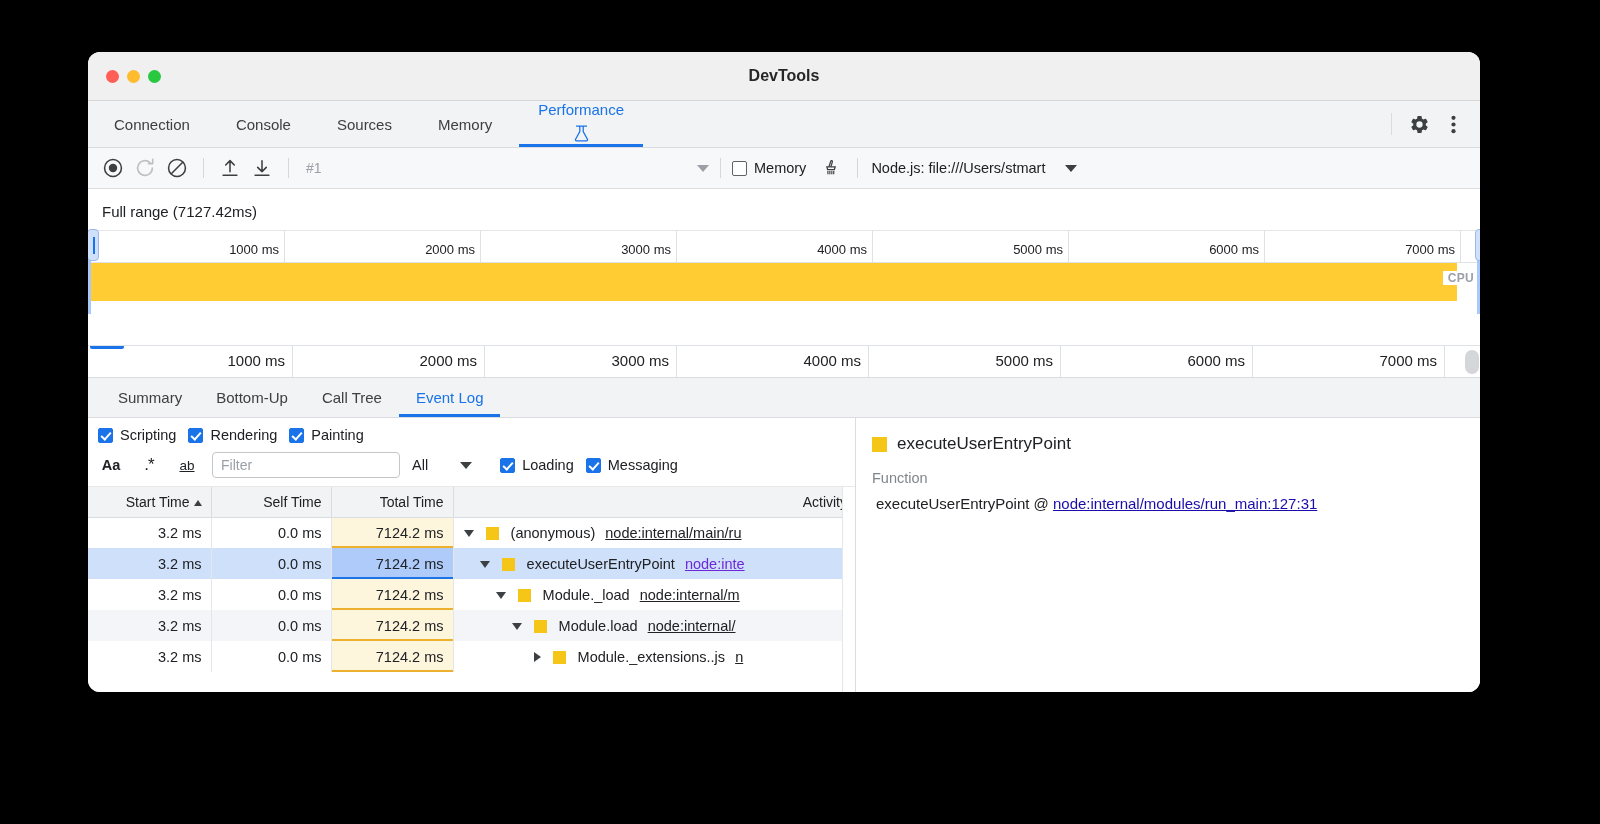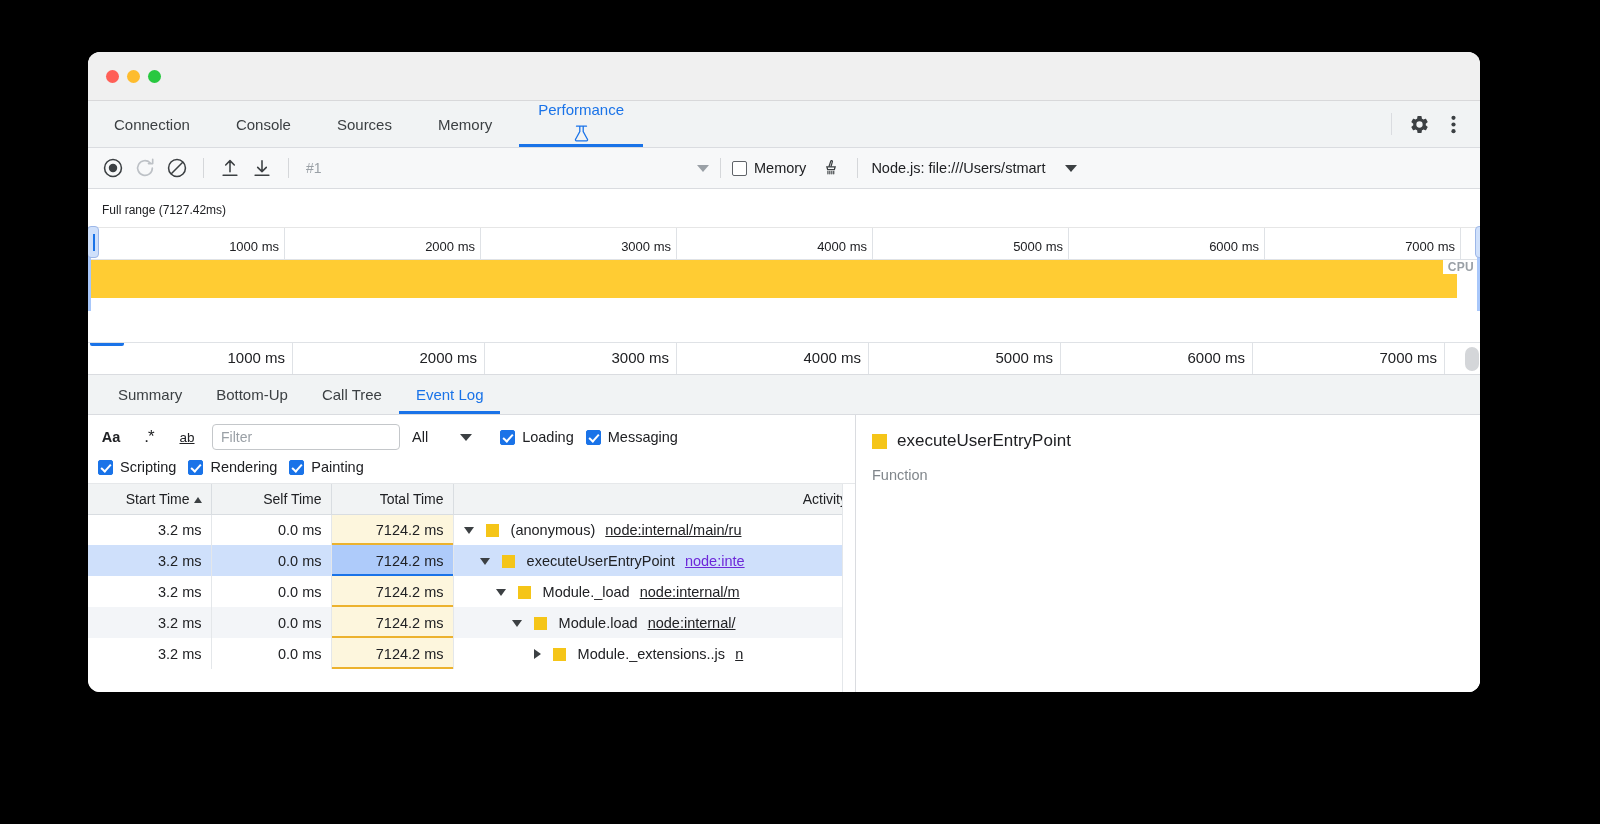--- a/index.html
+++ b/index.html
@@ -118,21 +118,21 @@
   }
   .tb-text { font-size: 14.5px; color: #202124; }
   .node-target { font-size: 14.5px; color: #202124; padding-left: 2px; }
 
   
   .overview-wrap {
     background: #fff;
     border-bottom: 1px solid #dadce0;
   }
   .fullrange {
-    font-size: 12px; color: #202124;
+    font-size: 15px; color: #202124;
     padding: 14px 0 10px 14px;
   }
   .overview {
     position: relative;
     height: 115px;
     margin: 0 0 0 0;
     border-top: 1px solid #e6e6e6;
   }
   .ruler {
     position: relative; height: 32px;
@@ -149,21 +149,21 @@
   }
   .cpu-band {
     position: relative; height: 38px;
     background: #fff;
   }
   .cpu-fill {
     position: absolute; left: 0; top: 0; bottom: 0;
     background: #ffcc33;
   }
   .band-label {
-    position: absolute; right: 4px; top: 0;
+    position: absolute; right: 4px; top: 8px;
     font-size: 12px; font-weight: bold; color: #9aa0a6;
     background: #fff; padding: 0 2px 0 5px;
     letter-spacing: .3px;
   }
   .net-band {
     position: relative; height: 24px; background: #fff;
     border-top: 1px solid #e8eaed;
   }
   .net-band .gridline {
     position: absolute; top: 0; bottom: 0;
@@ -363,20 +363,21 @@
 <body>
 
 <div class="window">
 
   <div class="titlebar">
     <div class="traffic">
       <div class="dot red"></div>
       <div class="dot yellow"></div>
       <div class="dot green"></div>
     </div>
+    <div class="win-title">DevTools</div>
   </div>
 
   <div class="tabbar">
     <div class="tab">
       <span>Connection</span>
     </div>
     <div class="tab">
       <span>Console</span>
     </div>
     <div class="tab">
@@ -543,47 +544,47 @@
       <span>Event Log</span>
     </div>
   </div>
 
   <div class="split">
 
     <div class="left-pane">
 
       <div class="filter-bar">
         <div class="filter-row">
+          <span class="chk-row">
+            <span class="chkbox checked"></span>
+            <span class="tb-text">Scripting</span>
+          </span>
+          <span class="chk-row">
+            <span class="chkbox checked"></span>
+            <span class="tb-text">Rendering</span>
+          </span>
+          <span class="chk-row">
+            <span class="chkbox checked"></span>
+            <span class="tb-text">Painting</span>
+          </span>
+        </div>
+        <div class="filter-row">
           <span class="tool-gl">Aa</span>
           <span class="tool-gl regex">.*</span>
           <span class="tool-gl word">ab</span>
           <input class="filter-input" type="text" placeholder="Filter" style="">
           <span class="all-label">All</span>
           <span class="caret-down dark" style="margin-left:20px;"></span>
           <span class="chk-row" style="margin-left:16px;">
             <span class="chkbox checked"></span>
             <span class="tb-text">Loading</span>
           </span>
           <span class="chk-row">
             <span class="chkbox checked"></span>
             <span class="tb-text">Messaging</span>
-          </span>
-        </div>
-        <div class="filter-row">
-          <span class="chk-row">
-            <span class="chkbox checked"></span>
-            <span class="tb-text">Scripting</span>
-          </span>
-          <span class="chk-row">
-            <span class="chkbox checked"></span>
-            <span class="tb-text">Rendering</span>
-          </span>
-          <span class="chk-row">
-            <span class="chkbox checked"></span>
-            <span class="tb-text">Painting</span>
           </span>
         </div>
       </div>
 
       <div class="table-wrap">
         <table class="evt">
           <colgroup>
             <col style="width:123px">
               <col style="width:120px">
             <col style="width:122px">
@@ -687,17 +688,20 @@
       </div>
     </div>
 
     <div class="right-pane">
       <div class="detail">
         <div class="detail-title">
           <span class="swatch"></span>
           <span>executeUserEntryPoint</span>
         </div>
         <div class="detail-section">Function</div>
+        <div class="detail-row">
+          <span>executeUserEntryPoint @ </span><a href="#">node:internal/modules/run_main:127:31</a>
+        </div>
       </div>
     </div>
 
   </div>
 </div>
 
 </body></html>

